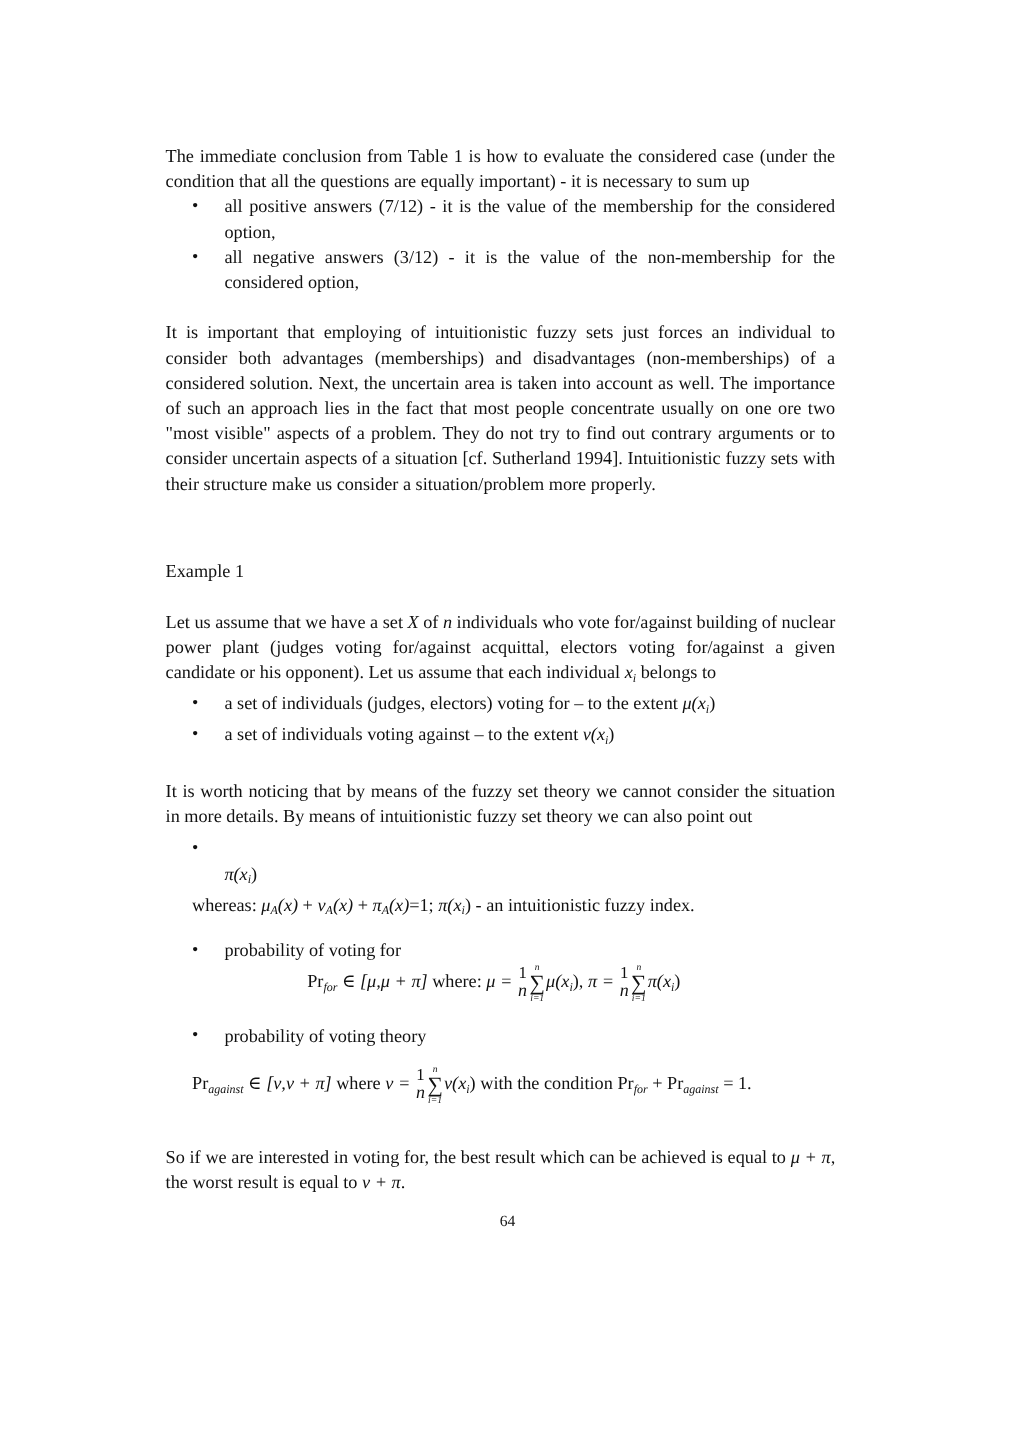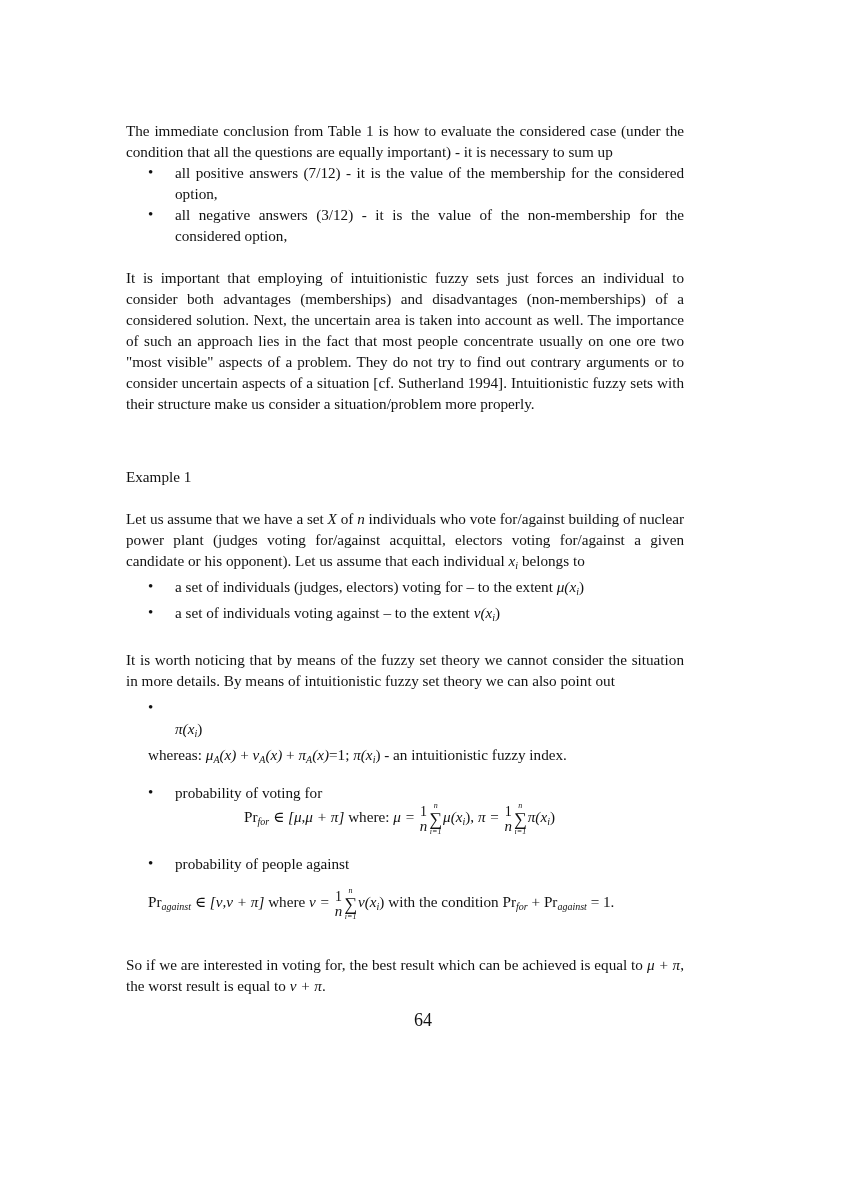--- a/index.html
+++ b/index.html
@@ -1,37 +1,37 @@
 <!DOCTYPE html>
 <html><head>
 <meta charset="utf-8">
 <style>
   html, body { margin: 0; padding: 0; background: #ffffff; }
   body { width: 846px; height: 1197px; position: relative; overflow: hidden;
          font-family: "Liberation Serif", "DejaVu Serif", serif; color: #111; }
-  .page { position: absolute; left: 126px; top: 120px; width: 558px; font-size: 15.2px; line-height: 21px; }
+  .page { position: absolute; left: 138px; top: 120px; width: 558px; font-size: 15.2px; line-height: 21px; }
   p { margin: 0; text-align: justify; }
   .gap-lg { height: 21px; }
   .gap-xl { height: 42px; }
   ul.bullets { list-style: none; margin: 0; padding: 0; }
   ul.bullets li { position: relative; padding-left: 49px; text-align: justify; }
   ul.bullets li::before { content: "•"; position: absolute; left: 22px; top: 0; font-size: 15px; }
   .heading { font-weight: normal; margin: 0; }
   i, .m { font-style: italic; }
   .sub { font-size: 10px; vertical-align: -3px; font-style: italic; }
   .frac { display: inline-flex; flex-direction: column; align-items: center; vertical-align: middle; line-height: 14px; margin: 0 1px; }
   .frac .num { font-size: 14px; }
   .frac .den { font-size: 15px; font-style: italic; }
   .sum { display: inline-flex; flex-direction: column; align-items: center; vertical-align: middle; line-height: 10px; margin: 0 1px; }
   .sum .top, .sum .bot { font-size: 8px; font-style: italic; }
   .sum .sig { font-size: 18px; line-height: 16px; }
   .indent-formula { padding-left: 118px; margin-top: -2px; }
   .whereas { padding-left: 22px; }
   .against-formula { padding-left: 22px; margin-top: 12px; }
-  .page-number { position: absolute; left: 0; right: 0; top: 1010px; text-align: center; font-size: 18px; }
+  .page-number { position: absolute; left: 0; right: 0; top: 1010px; text-align: center; font-size: 13px; }
 </style>
 </head>
 <body>
 
 <div class="page">
 
   <p>The immediate conclusion from Table 1 is how to evaluate the considered case (under the condition that all the questions are equally important) - it is necessary to sum up</p>
   <ul class="bullets">
     <li>all positive answers (7/12) - it is the value of the membership for the considered option,</li>
     <li>all negative answers (3/12) - it is the value of the non-membership for the considered option,</li>
@@ -78,21 +78,21 @@
         <span class="num">1</span>
         <span class="den">n</span>
       </span><span class="sum">
         <span class="top">n</span>
         <span class="sig">∑</span>
         <span class="bot">i=1</span>
       </span><span class="m">π(x</span><span class="sub">i</span><span>)</span>
   </div>
 
   <ul class="bullets" style="margin-top:16px">
-    <li><span>probability of people against</span></li>
+    <li><span>probability of voting theory</span></li>
   </ul>
   <div class="against-formula">
     <span>Pr</span><span class="sub">against</span><span class="m"> ∈ [ν,ν + π]</span><span> where </span>
     <span class="m">ν =</span>
     <span class="frac">
         <span class="num">1</span>
         <span class="den">n</span>
       </span><span class="sum">
         <span class="top">n</span>
         <span class="sig">∑</span>

